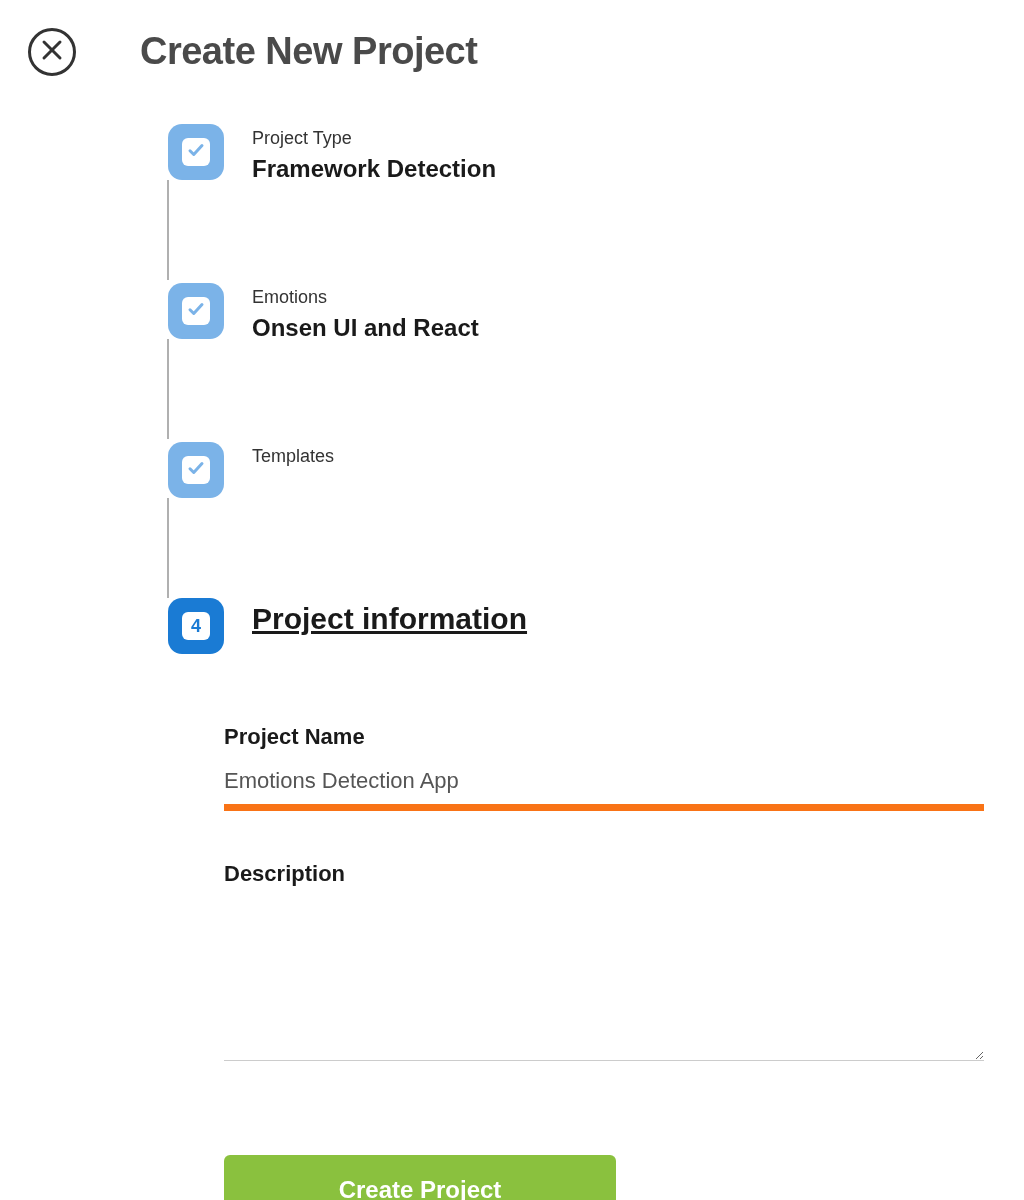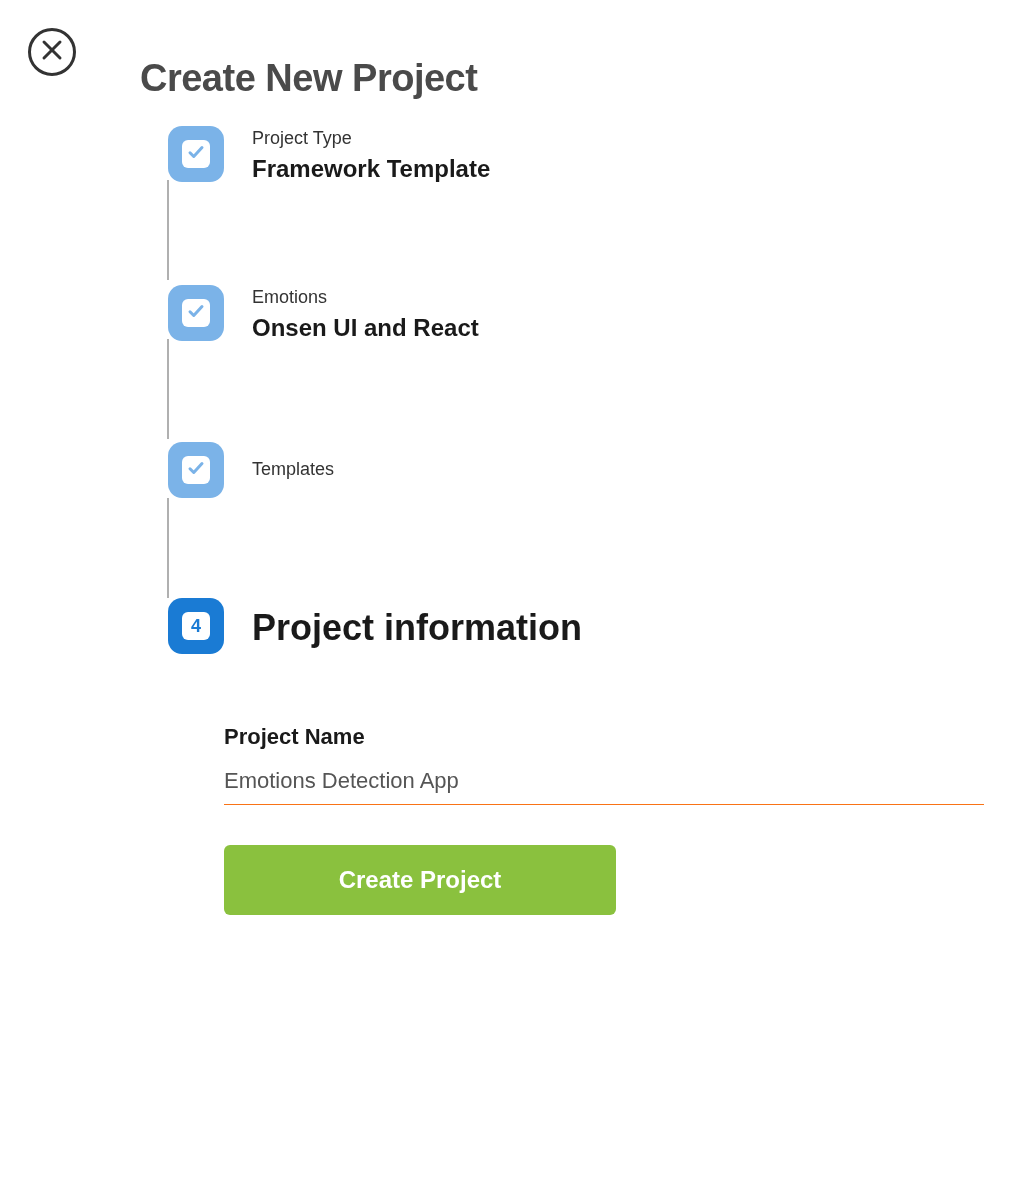--- a/index.html
+++ b/index.html
@@ -34,31 +34,30 @@
       height: 24px;
     }
     .page-title {
       position: absolute;
       top: 30px;
       left: 140px;
       font-size: 38px;
       font-weight: 700;
       color: #4a4a4a;
       letter-spacing: -0.5px;
-      margin-top: 27px;
     }
     .steps-container {
       position: absolute;
       top: 124px;
       left: 140px;
       right: 40px;
     }
     .step {
       display: flex;
-      align-items: center;
+      align-items: flex-start;
       position: relative;
       padding-left: 28px;
     }
     .step-badge {
       width: 56px;
       height: 56px;
       border-radius: 14px;
       display: flex;
       align-items: center;
       justify-content: center;
@@ -106,23 +105,24 @@
       color: #333;
       font-weight: 400;
       margin-bottom: 6px;
     }
     .step-value {
       font-size: 24px;
       font-weight: 700;
       color: #1a1a1a;
     }
     .step-title {
-      font-size: 36px;
+      font-size: 30px;
       font-weight: 700;
       color: #1a1a1a;
+      text-decoration: underline;
     }
     .connector {
       position: absolute;
       left: 27px;
       width: 2px;
       background: #b0b0b0;
       z-index: 1;
     }
     .step-1 .connector { top: 56px; height: 100px; }
     .step-2 .connector { top: 56px; height: 100px; }
@@ -137,32 +137,32 @@
     .form-label {
       font-size: 22px;
       font-weight: 700;
       color: #1a1a1a;
       margin-bottom: 14px;
       display: block;
     }
     .form-input {
       width: 100%;
       border: none;
-      border-bottom: 1px solid #f97316;
+      border-bottom: 7px solid #f97316;
       font-size: 22px;
       color: #555;
       padding: 4px 0 10px 0;
       background: transparent;
       font-family: inherit;
       outline: none;
     }
     .form-input::placeholder {
       color: #777;
     }
-    .form-group { }
+    .form-group { margin-bottom: 50px; }
     .form-textarea {
       width: 100%;
       border: none;
       border-bottom: 1px solid #ccc;
       font-size: 20px;
       min-height: 160px;
       resize: vertical;
       background: transparent;
       font-family: inherit;
       outline: none;
@@ -203,21 +203,21 @@
         <span>
           <svg viewBox="0 0 24 24" fill="none" stroke="#7bb3e8" stroke-width="4" stroke-linecap="round" stroke-linejoin="round">
             <polyline points="4,13 9,18 20,6"></polyline>
           </svg>
         </span>
       </div>
     </div>
     <div class="connector"></div>
     <div class="step-content">
       <div class="step-label">Project Type</div>
-      <div class="step-value">Framework Template</div>
+      <div class="step-value">Framework Detection</div>
     </div>
   </div>
 
   <div class="step-gap"></div>
 
   <div class="step step-2">
     <div class="step-badge completed">
       <div class="inner-box">
         <span>
           <svg viewBox="0 0 24 24" fill="none" stroke="#7bb3e8" stroke-width="4" stroke-linecap="round" stroke-linejoin="round">
@@ -262,16 +262,20 @@
     <div class="step-content">
       <div class="step-title">Project information</div>
     </div>
   </div>
 
   <div class="form-section">
     <div class="form-group">
       <label class="form-label">Project Name</label>
       <input type="text" class="form-input" value="Emotions Detection App" style="">
     </div>
+    <div class="form-group">
+      <label class="form-label">Description</label>
+      <textarea class="form-textarea" style=""></textarea>
+    </div>
     <button class="create-btn">Create Project</button>
   </div>
 
 </div>
 
 </body></html>

